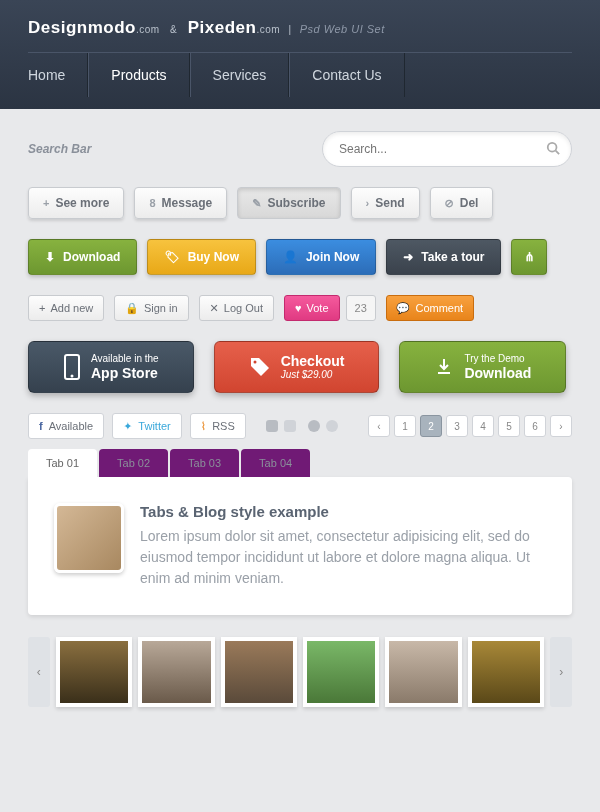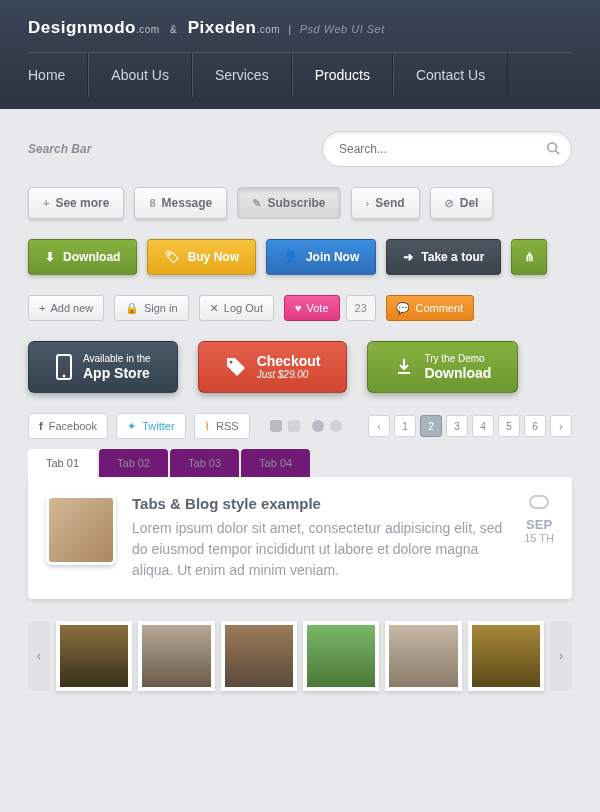--- a/index.html
+++ b/index.html
@@ -25,38 +25,38 @@
 .btn-c{display:inline-flex;align-items:center;gap:8px;height:36px;padding:0 16px;border-radius:4px;color:#fff;font-weight:bold;cursor:pointer;box-shadow:0 2px 4px rgba(0,0,0,.2);border:1px solid rgba(0,0,0,.2)}
 .green{background:linear-gradient(#87b23f,#6d9730)}
 .yellow{background:linear-gradient(#f7c33e,#e8a817)}
 .blue{background:linear-gradient(#3b8de0,#2c6db8)}
 .dark{background:linear-gradient(#4e5863,#3a424c)}
 .share{width:36px;justify-content:center;padding:0}
 .btn-s{display:inline-flex;align-items:center;gap:5px;height:26px;padding:0 10px;border:1px solid #c8cbcf;border-radius:3px;background:linear-gradient(#fdfdfd,#ececec);color:#6b7078;font-size:11px;cursor:pointer}
 .pink{background:linear-gradient(#f55a9d,#e03a82);color:#fff;border-color:#c32a6e}
 .orange{background:linear-gradient(#f8a13f,#e8841a);color:#fff;border-color:#c96d0f}
 .badge{display:inline-flex;align-items:center;height:26px;padding:0 8px;border:1px solid #c8cbcf;border-radius:3px;background:#f5f5f5;color:#888;font-size:11px;margin-left:-4px}
-.big-btn{display:inline-flex;align-items:center;gap:10px;height:52px;padding:0 26px;border-radius:6px;color:#fff;cursor:pointer;box-shadow:0 3px 6px rgba(0,0,0,.25);border:1px solid rgba(0,0,0,.25)}
+.big-btn{display:inline-flex;align-items:center;gap:10px;height:52px;padding:0 34px;border-radius:6px;color:#fff;cursor:pointer;box-shadow:0 3px 6px rgba(0,0,0,.25);border:1px solid rgba(0,0,0,.25)}
 .big-btn .t1{font-size:10px;display:block;line-height:1.2}
 .big-btn .t2{font-size:14px;font-weight:bold;display:block}
 .bb-navy{background:linear-gradient(#4a5968,#35414e)}
 .bb-red{background:linear-gradient(#e6604b,#d14530)}
 .bb-green{background:linear-gradient(#87b23f,#6d9730)}
 .social{display:inline-flex;align-items:center;gap:6px;height:26px;padding:0 10px;border:1px solid #d0d3d8;border-radius:3px;background:#fff;color:#6b7078;font-size:11px;cursor:pointer}
 .twitter{color:#3aa8db}
 .toggle{display:flex;gap:6px;margin-left:10px}
 .toggle span{width:12px;height:12px;border-radius:3px;background:#d0d3d8}
 .toggle span.on{background:#b8bcc2}
 .pager{display:flex;gap:4px;margin-left:auto}
 .pg{width:22px;height:22px;border:1px solid #d0d3d8;border-radius:3px;background:#fff;display:flex;align-items:center;justify-content:center;font-size:10px;color:#888;cursor:pointer}
 .pg.active{background:#a8b3bd;color:#fff;border-color:#8a95a0}
 .tabs{display:flex;gap:2px;margin-top:8px}
 .tab{padding:8px 18px;background:#701a75;border-radius:4px 4px 0 0;color:#8a909a;font-size:11px;cursor:pointer}
 .tab.active{background:#fff;color:#666}
-.tab-body{background:#fff;border-radius:0 4px 4px 4px;padding:18px;display:flex;gap:16px;box-shadow:0 2px 4px rgba(0,0,0,.1)}
+.tab-body{background:#fff;border-radius:0 4px 4px 4px;padding:26px;display:flex;gap:16px;box-shadow:0 2px 4px rgba(0,0,0,.1)}
 .thumb{width:70px;height:70px;border-radius:6px;background:linear-gradient(135deg,#d4b896,#a88860);border:3px solid #fff;box-shadow:0 2px 4px rgba(0,0,0,.2);flex-shrink:0}
 .tab-text{flex:1}
 .tab-text h3{color:#5a6472;font-size:15px;margin-bottom:6px}
 .tab-text p{color:#9aa0a8;font-size:14px;line-height:1.5}
 .date{text-align:center;color:#a8afb8;flex-shrink:0}
 .date .bub{width:20px;height:14px;border:2px solid #c8cbcf;border-radius:8px;margin:0 auto 8px;position:relative}
 .date .m{font-size:13px;font-weight:bold}
 .date .d{font-size:11px}
 .carousel{display:flex;align-items:center;gap:6px;margin-top:22px}
 .car-btn{width:22px;height:70px;background:#dfe2e6;border-radius:3px;display:flex;align-items:center;justify-content:center;color:#888;cursor:pointer}
@@ -74,23 +74,22 @@
 
 <div class="header">
   <div class="brand">
     <span>Designmodo</span><span class="sm">.com</span>
     &nbsp;<span class="sm">&amp;</span>&nbsp;
     <span>Pixeden</span><span class="sm">.com</span>
     <span class="sm">&nbsp;|</span><span class="sub">Psd Web UI Set</span>
   </div>
   <div class="nav" id="nav">
       <div class="nav-item">Home</div>
-      <div class="nav-item">About Us</div>
+      <div class="nav-item active">Products</div>
       <div class="nav-item">Services</div>
-      <div class="nav-item active">Products</div>
       <div class="nav-item">Contact Us</div>
     </div>
 </div>
 
 <div class="content">
   <div class="row search-row">
     <span class="search-label">Search Bar</span>
     <div class="search-box">
       <input type="text" placeholder="Search..." style="">
       <span class="icon">
@@ -203,21 +202,21 @@
           <span class="t1">Try the Demo</span>
           <span class="t2">Download</span>
         </div>
       </div>
     </div>
 
   <div class="row" style="margin-bottom:10px">
     <div id="social-row" style="display:flex;gap:8px">
         <div class="social ">
           <span><b style="color:#4a66a0">f</b></span>
-          <span>Facebook</span>
+          <span>Available</span>
         </div>
         <div class="social twitter">
           <span><span style="color:#3aa8db">✦</span></span>
           <span>Twitter</span>
         </div>
         <div class="social ">
           <span><span style="color:#e8841a">⌇</span></span>
           <span>RSS</span>
         </div>
       </div>
@@ -246,25 +245,20 @@
       <div class="tab">Tab 02</div>
       <div class="tab">Tab 03</div>
       <div class="tab">Tab 04</div>
     </div>
   <div class="tab-body">
     <div class="thumb"></div>
     <div class="tab-text">
       <h3>Tabs &amp; Blog style example</h3>
       <p>Lorem ipsum dolor sit amet, consectetur adipisicing elit, sed do eiusmod tempor incididunt ut labore et dolore magna aliqua. Ut enim ad minim veniam.</p>
     </div>
-    <div class="date">
-      <div class="bub"></div>
-      <div class="m">SEP</div>
-      <div class="d">15 TH</div>
-    </div>
   </div>
 
   <div class="carousel">
     <div class="car-btn">‹</div>
     <div class="car-item c1"></div>
     <div class="car-item c2"></div>
     <div class="car-item c3"></div>
     <div class="car-item c4"></div>
     <div class="car-item c5"></div>
     <div class="car-item c6"></div>

